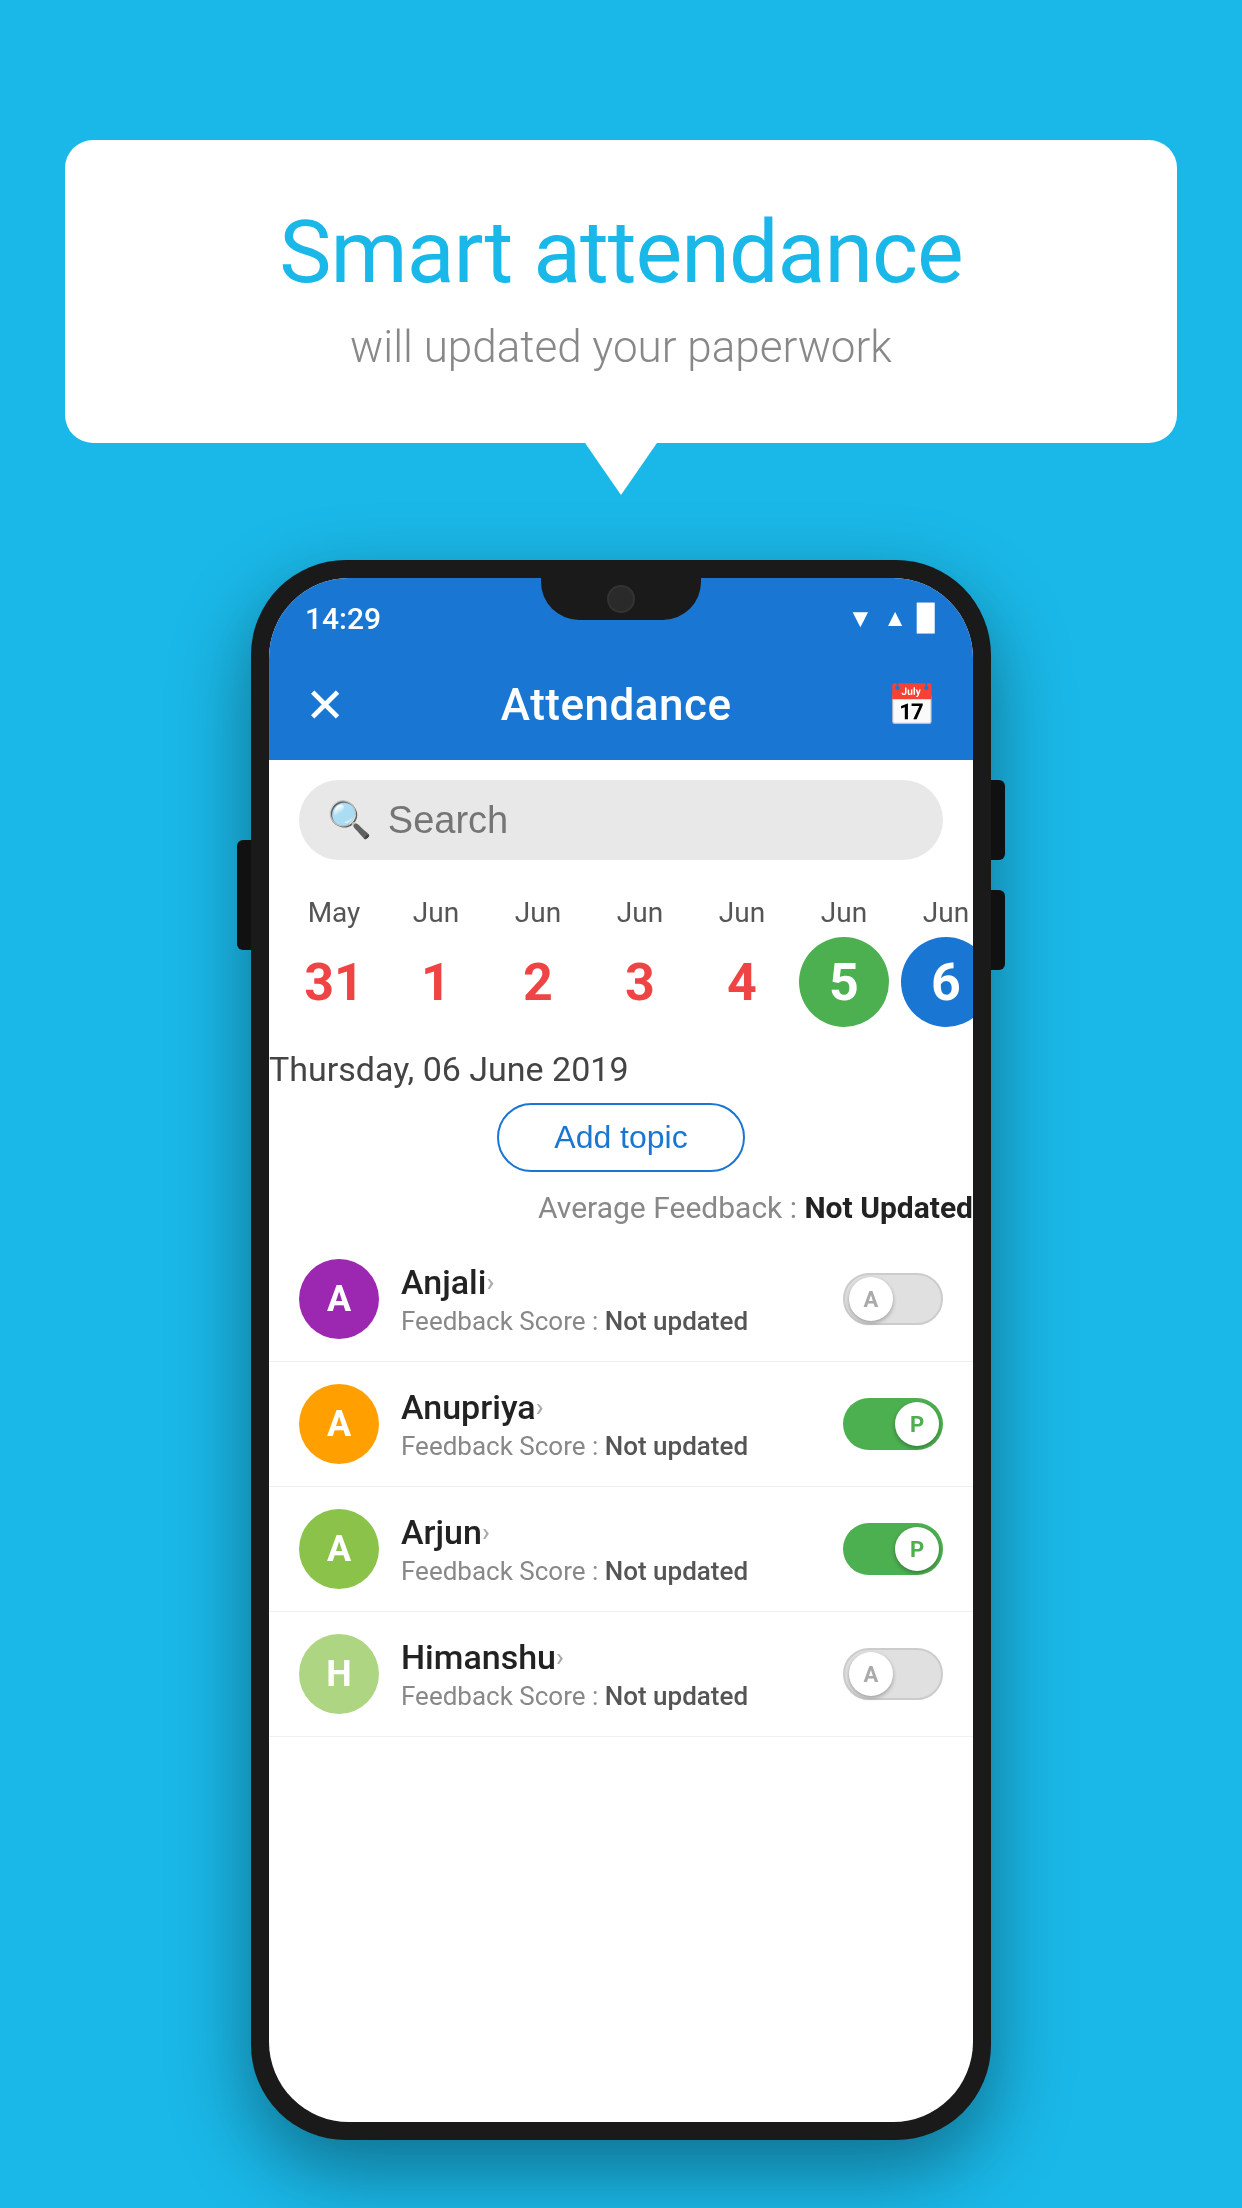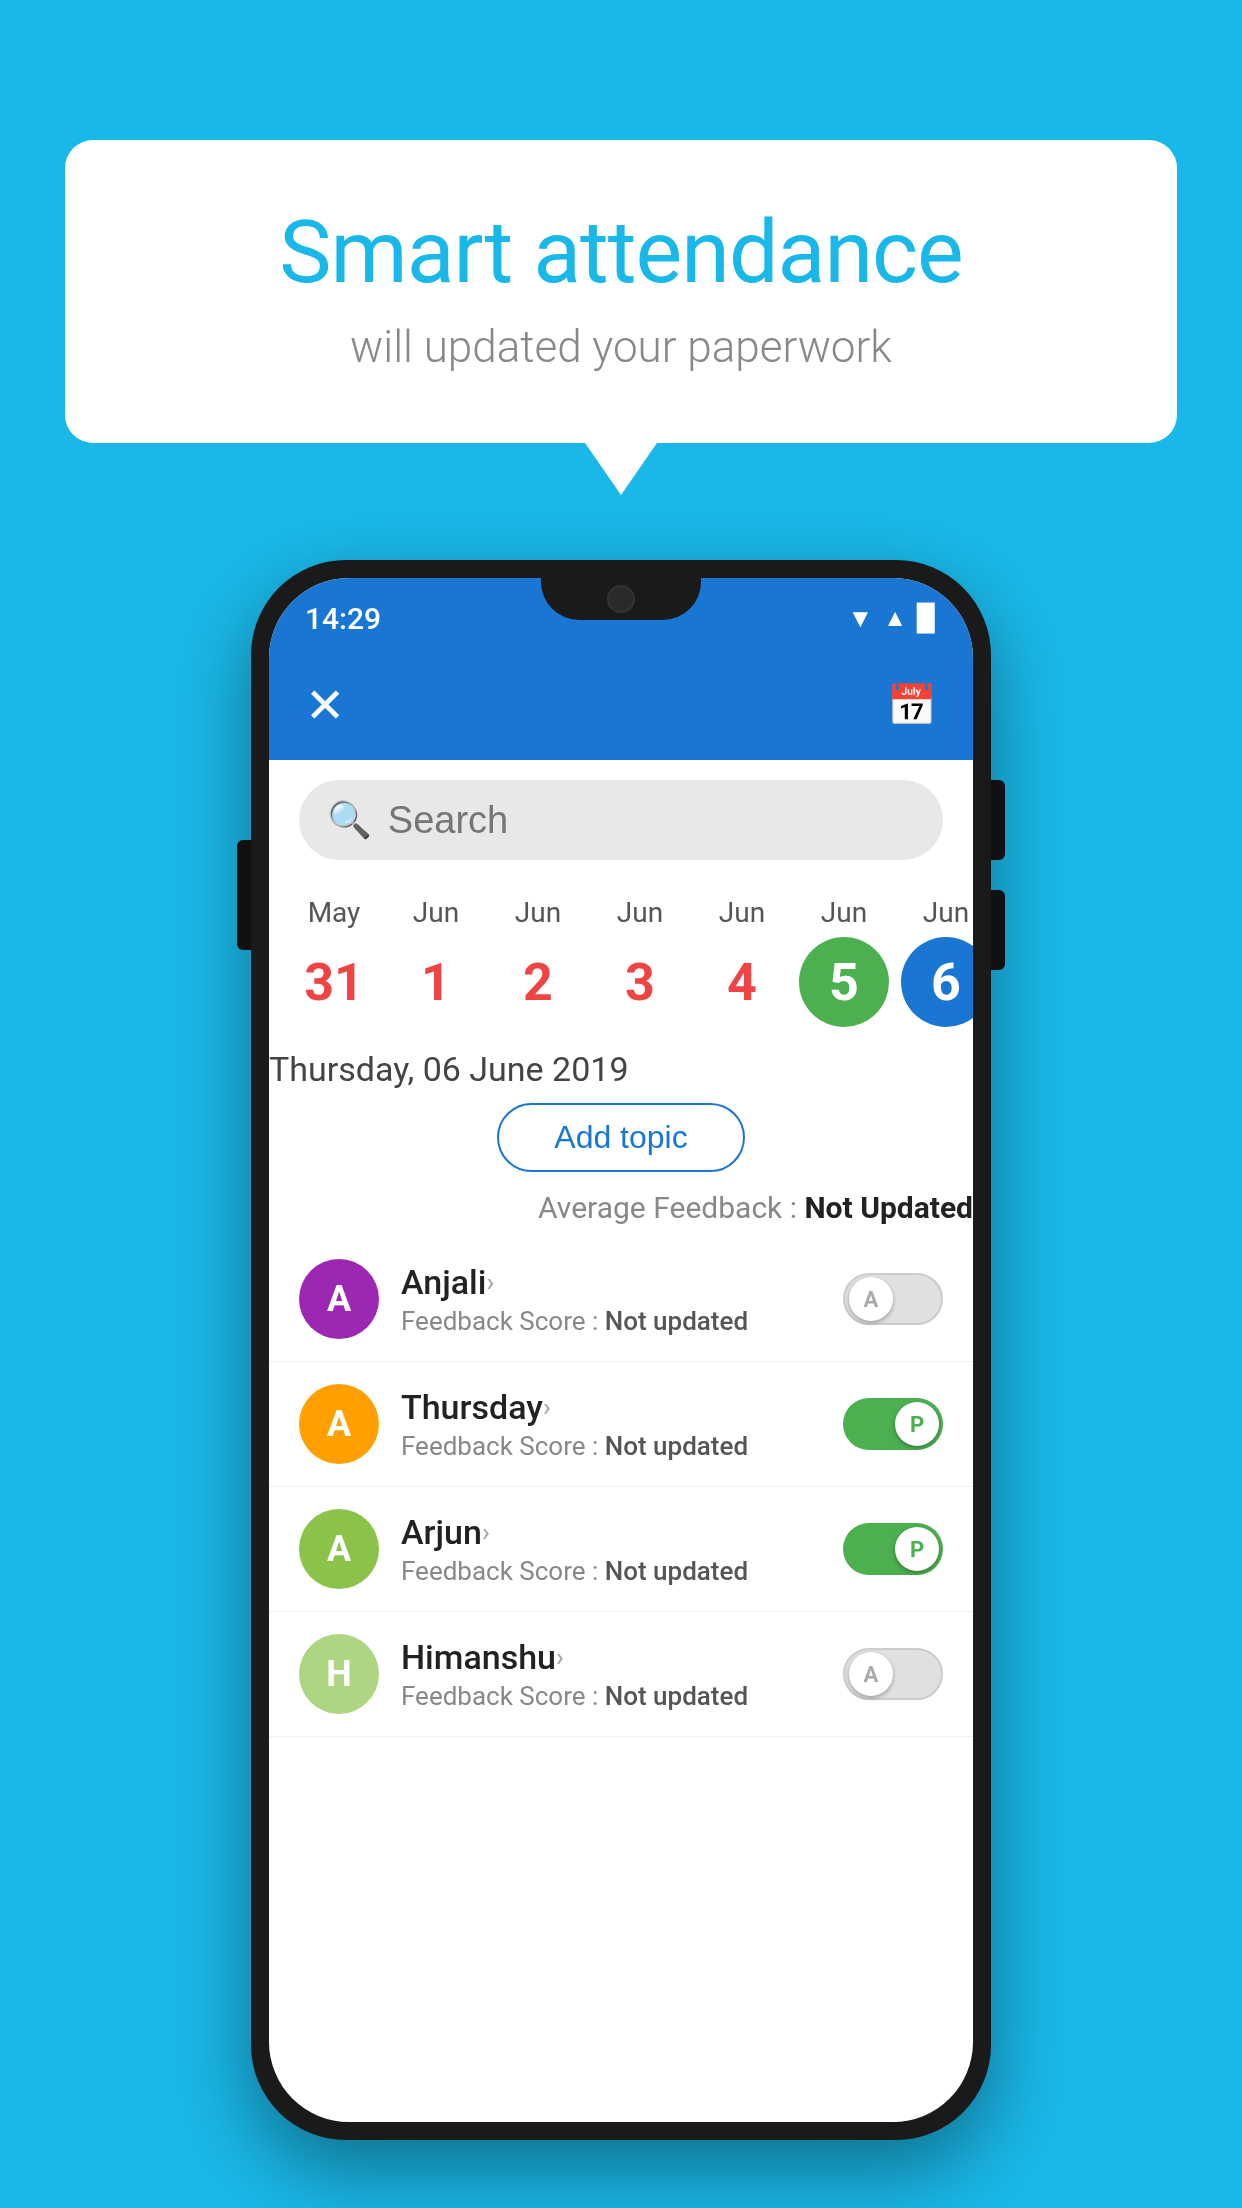--- a/index.html
+++ b/index.html
@@ -445,20 +445,21 @@
         <span class="status-time">14:29</span>
         <div class="status-icons">
           <span class="status-icon-wifi">▼</span>
           <span class="status-icon-signal">▲</span>
           <span class="status-icon-battery">▉</span>
         </div>
       </div>
 
       <div class="app-bar">
         <span class="app-bar-close">✕</span>
+        <span class="app-bar-title">Attendance</span>
         <span class="app-bar-calendar">📅</span>
       </div>
 
       <div class="search-container">
         <span class="search-icon-span">🔍</span>
         <input class="search-input" type="text" placeholder="Search" style="">
       </div>
 
       <div class="calendar-strip">
 
@@ -524,21 +525,21 @@
             <div class="toggle off">
               <div class="toggle-thumb">A</div>
             </div>
           </div>
         </div>
 
         <div class="student-item">
           <div class="avatar" style="background-color:#ffa000;">A</div>
           <div class="student-info">
             <div class="student-name">
-              <span>Thursday</span>
+              <span>Anupriya</span>
               <span class="chevron">›</span>
             </div>
             <div class="student-feedback">
               Feedback Score : <span class="student-feedback-value">Not updated</span>
             </div>
           </div>
           <div class="toggle-container">
             <div class="toggle on">
               <div class="toggle-thumb">P</div>
             </div>

